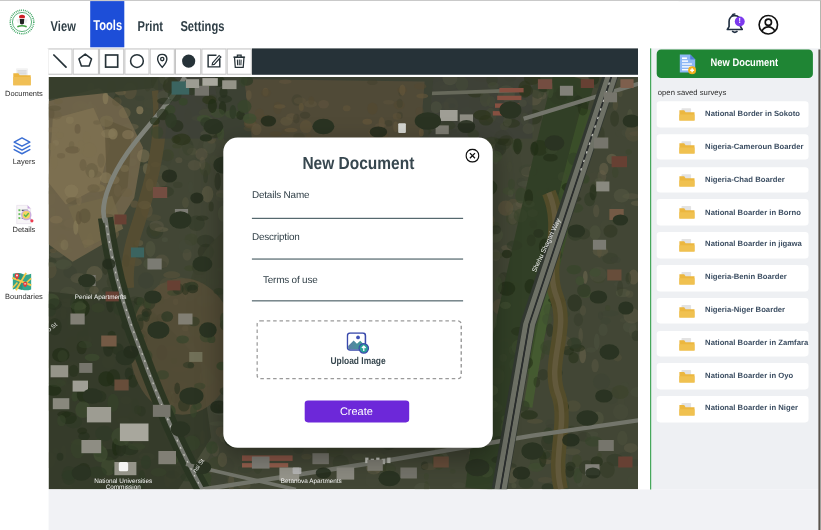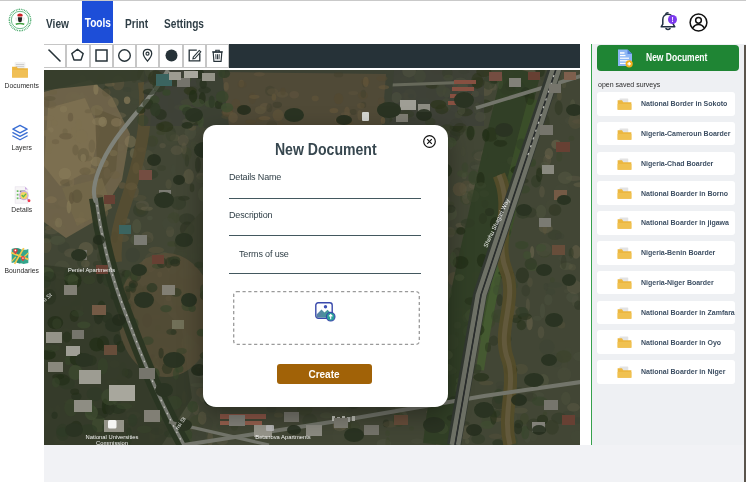--- a/index.html
+++ b/index.html
@@ -1864,14 +1864,15 @@
       <stop offset="0" stop-color="#5b7ea6"></stop>
           <stop offset="1" stop-color="#3aa193"></stop>
     </linearGradient>
       </defs>
     <rect x="0.8" y="0.8" width="16.4" height="15.4" rx="2.4" fill="#fff" stroke="#3949ab" stroke-width="1.4"></rect>
     <path d="M1.5 12.5 L6.5 7.5 L9.5 10.5 L12.5 7.8 L16.5 11.8 L16.5 15.4 L1.5 15.4 Z" fill="url(#mg)"></path>
     <circle cx="10.5" cy="4.8" r="1.7" fill="#3f51b5"></circle>
     <circle cx="15.7" cy="14.7" r="4.3" fill="#2aa198" stroke="#3949ab" stroke-width="1.1"></circle>
     <path d="M15.7 17.2 L15.7 12.7 M14 14.4 L15.7 12.6 L17.4 14.4" fill="none" stroke="#fff" stroke-width="1.15"></path>
   </svg>
-  <div class="abs" style="left:73.5px;top:239px;width:95px;height:20px;background:#a16207;border-radius:3px;color:#fff;font-size:10px;font-weight:bold;display:flex;align-items:center;justify-content:center;">Create</div>
+  <div class="abs" style="left:0;top:197.5px;width:245px;text-align:center;font-size:9px;font-weight:bold;color:#37474f;"><span style="display:inline-block;transform:scaleX(0.85);">Upload Image</span></div>
+  <div class="abs" style="left:73.5px;top:239px;width:95px;height:20px;background:#6d28d9;border-radius:3px;color:#fff;font-size:10px;font-weight:normal;display:flex;align-items:center;justify-content:center;">Create</div>
 </div>
 
 </body></html>

